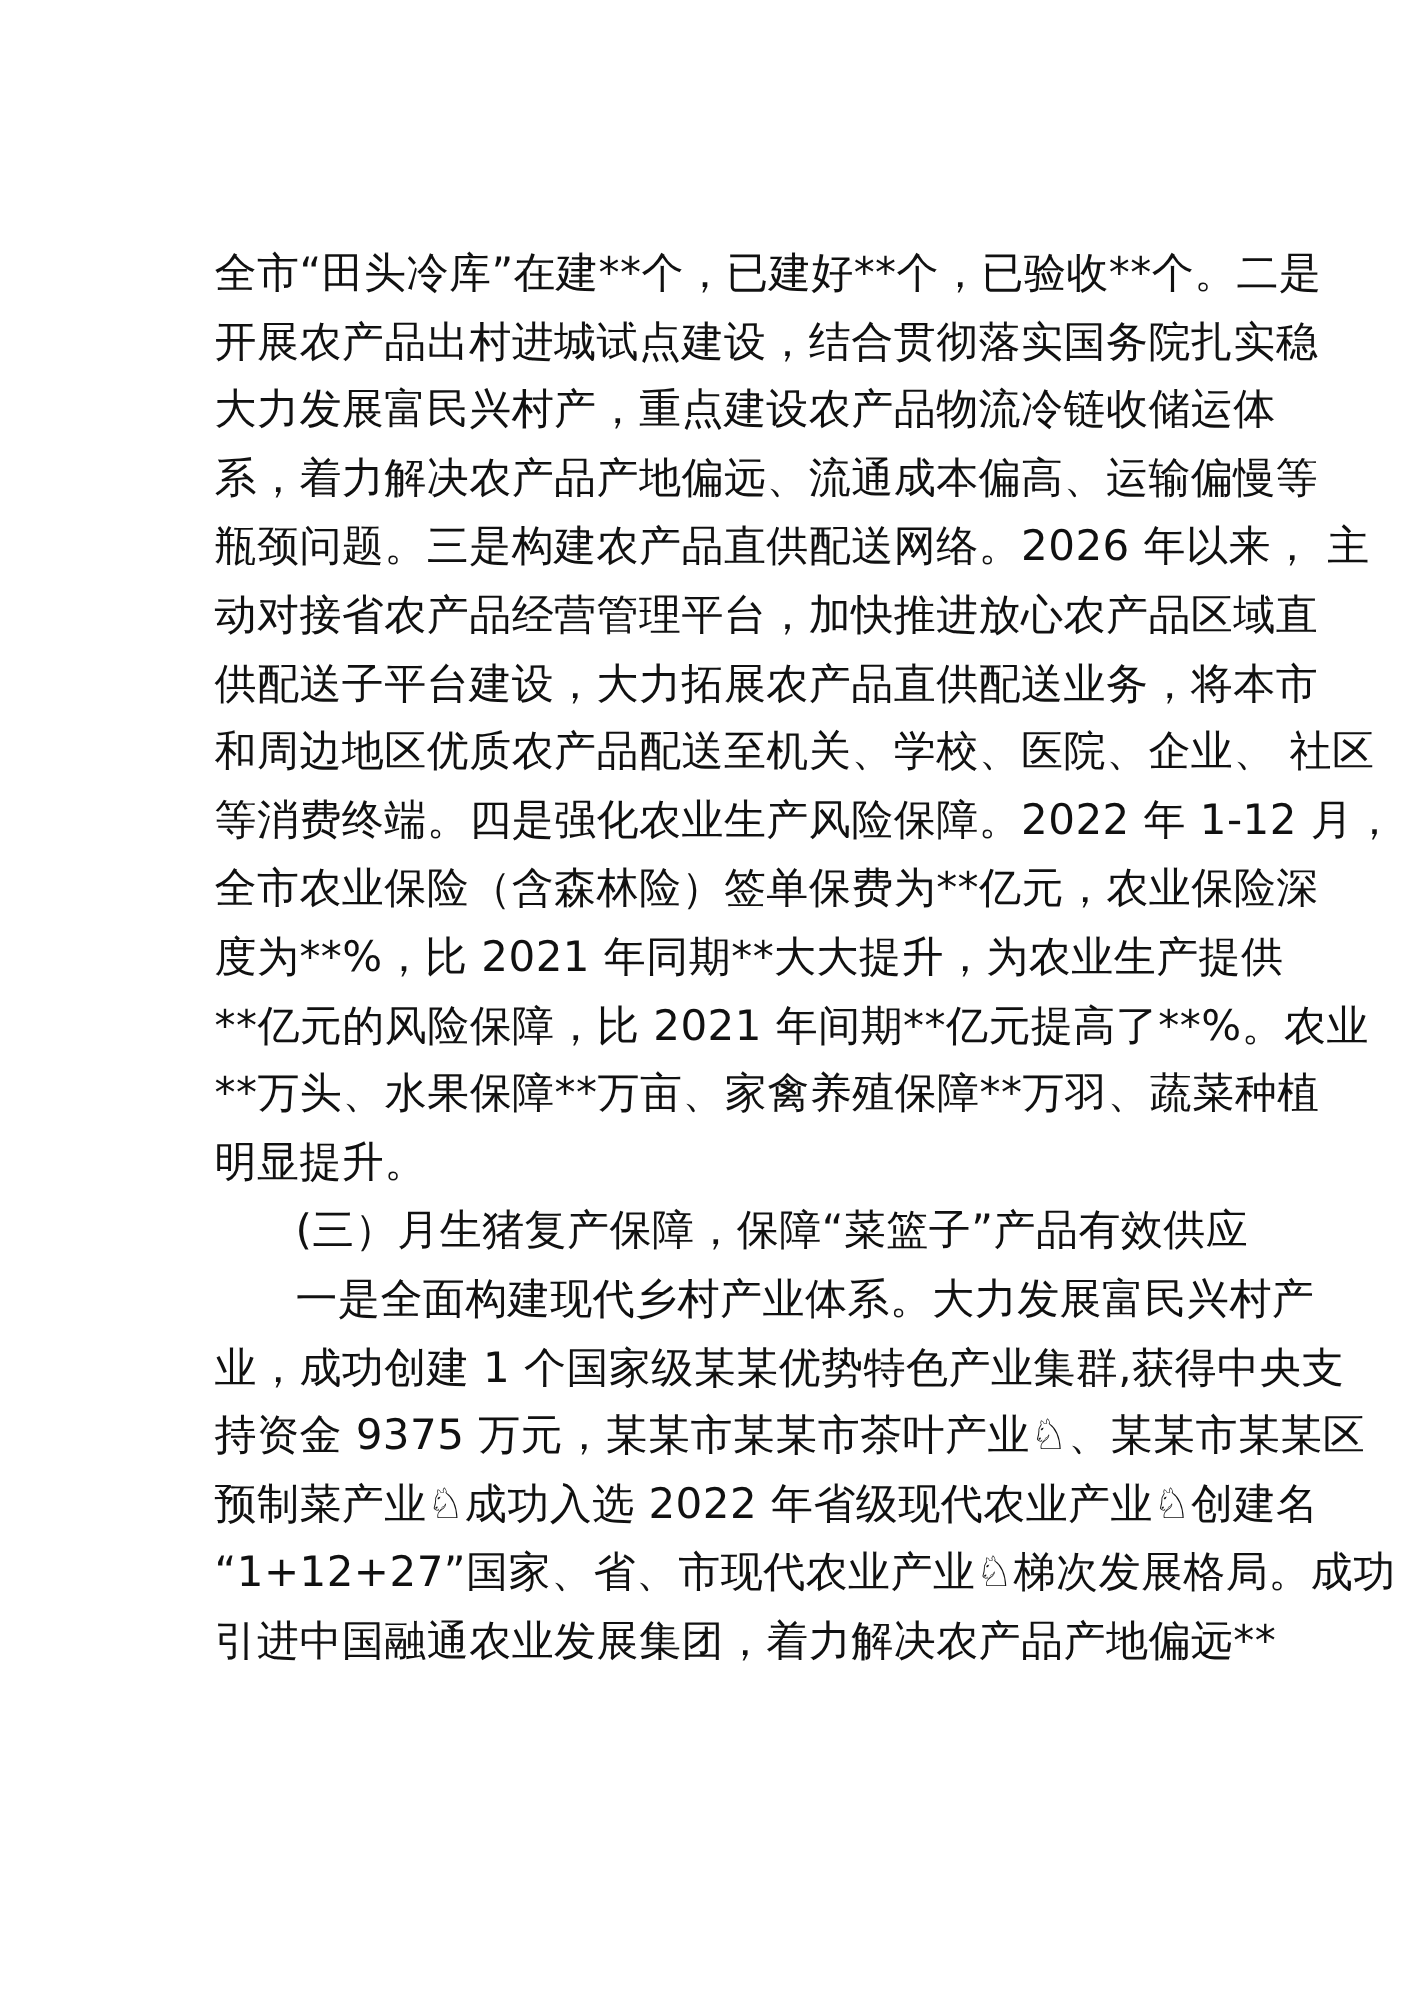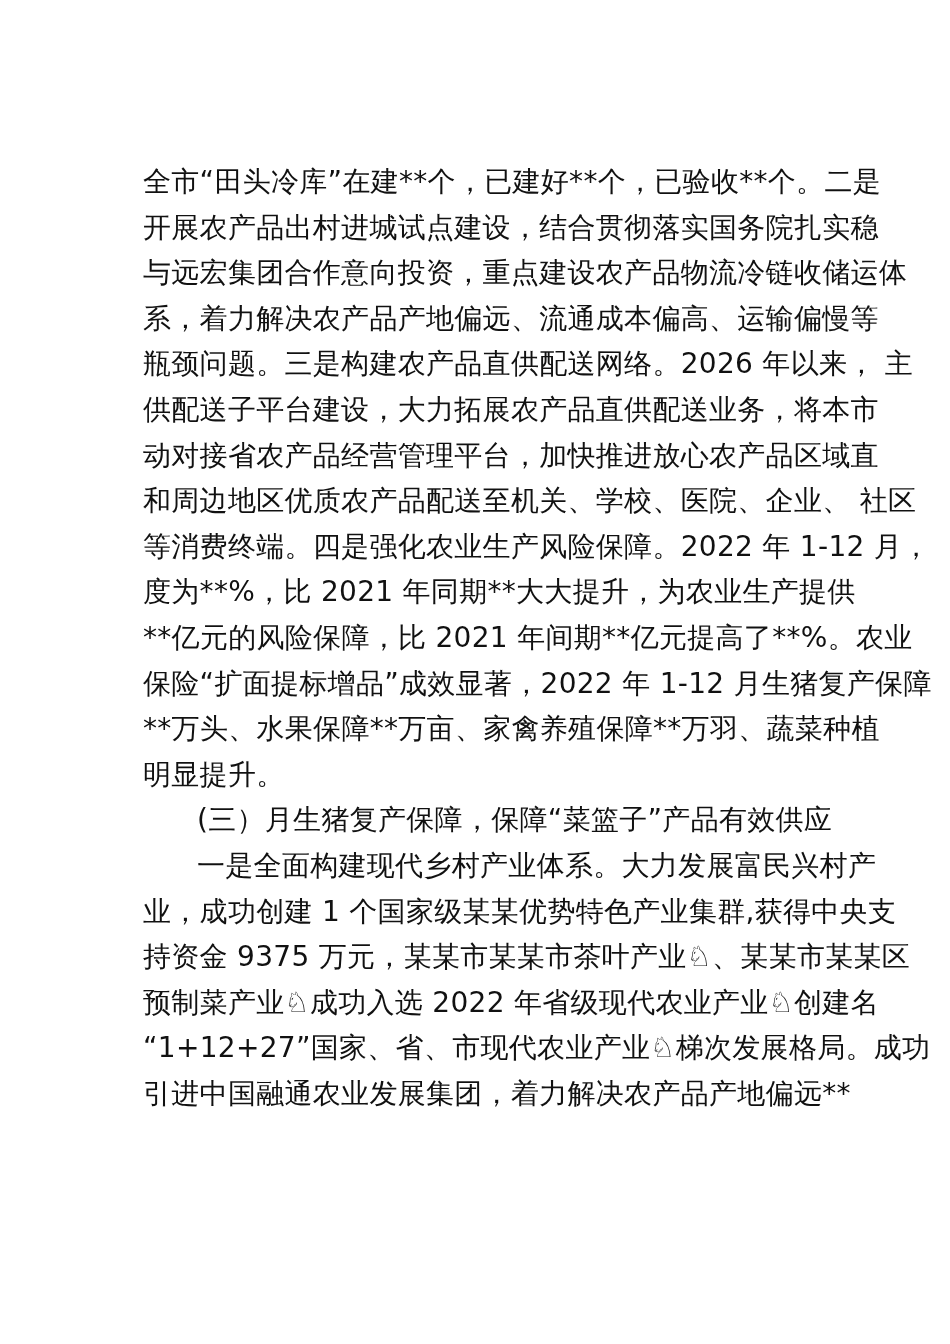--- a/index.html
+++ b/index.html
@@ -24,30 +24,30 @@
     }
     .line.last { text-align-last: left; }
     .line.indent { padding-left: 54px; }
   </style>
 </head>
 <body>
 
 <div class="page">
   <div class="line">全市“田头冷库”在建**个，已建好**个，已验收**个。二是</div>
   <div class="line">开展农产品出村进城试点建设，结合贯彻落实国务院扎实稳</div>
-  <div class="line">与远宏集团合作意向投资，重点建设农产品物流冷链收储运体</div>
+  <div class="line">大力发展富民兴村产，重点建设农产品物流冷链收储运体</div>
   <div class="line">系，着力解决农产品产地偏远、流通成本偏高、运输偏慢等</div>
   <div class="line">瓶颈问题。三是构建农产品直供配送网络。2026 年以来， 主</div>
+  <div class="line">动对接省农产品经营管理平台，加快推进放心农产品区域直</div>
   <div class="line">供配送子平台建设，大力拓展农产品直供配送业务，将本市</div>
-  <div class="line">动对接省农产品经营管理平台，加快推进放心农产品区域直</div>
   <div class="line">和周边地区优质农产品配送至机关、学校、医院、企业、 社区</div>
   <div class="line">等消费终端。四是强化农业生产风险保障。2022 年 1-12 月，</div>
+  <div class="line">全市农业保险（含森林险）签单保费为**亿元，农业保险深</div>
   <div class="line last">度为**%，比 2021 年同期**大大提升，为农业生产提供</div>
   <div class="line">**亿元的风险保障，比 2021 年间期**亿元提高了**%。农业</div>
-  <div class="line">保险“扩面提标增品”成效显著，2022 年 1-12 月生猪复产保障</div>
   <div class="line">**万头、水果保障**万亩、家禽养殖保障**万羽、蔬菜种植</div>
   <div class="line last">明显提升。</div>
   <div class="line indent last">(三）月生猪复产保障，保障“菜篮子”产品有效供应</div>
   <div class="line indent">一是全面构建现代乡村产业体系。大力发展富民兴村产</div>
   <div class="line">业，成功创建 1 个国家级某某优势特色产业集群,获得中央支</div>
   <div class="line">持资金 9375 万元，某某市某某市茶叶产业♘、某某市某某区</div>
   <div class="line">预制菜产业♘成功入选 2022 年省级现代农业产业♘创建名</div>
   <div class="line">“1+12+27”国家、省、市现代农业产业♘梯次发展格局。成功</div>
   <div class="line last">引进中国融通农业发展集团，着力解决农产品产地偏远**</div>
 </div>

